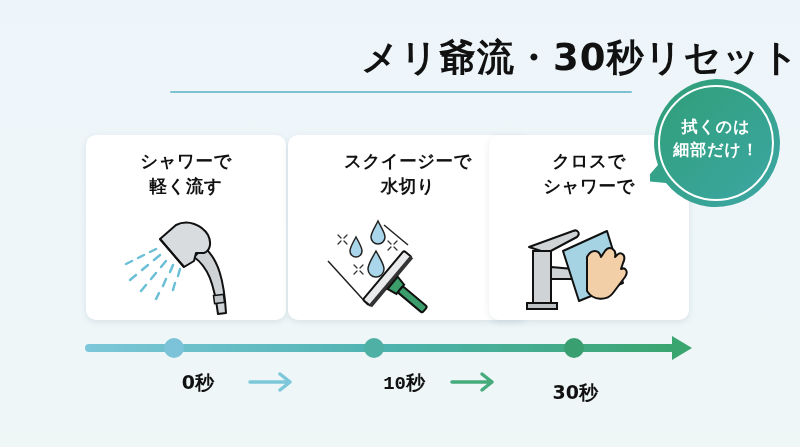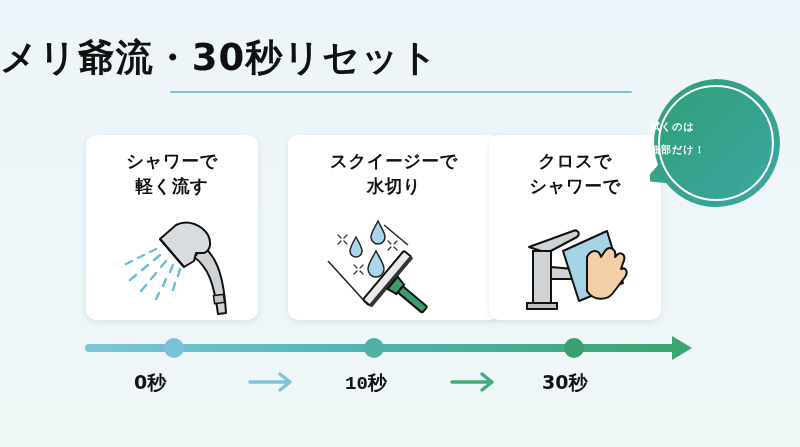--- a/index.html
+++ b/index.html
@@ -3,51 +3,51 @@
 <meta charset="utf-8">
 <style>
   html, body { margin: 0; padding: 0; }
   body {
     width: 800px; height: 447px; overflow: hidden; position: relative;
     background: linear-gradient(180deg, #eef5fa 0%, #eef6f9 60%, #eef6f6 100%);
     font-family: "DejaVu Sans", "Liberation Sans", sans-serif;
     color: #111;
   }
   .title {
-    position: absolute; left: 0; width: 800px; top: 36px; text-align: left;
+    position: absolute; left: 0; width: 800px; top: 36px; text-align: right;
     font-size: 37px; font-weight: 900; letter-spacing: 1px; color: #111;
     line-height: 44px;
   }
   .title-rule {
     position: absolute; left: 170px; top: 91px; width: 462px; height: 2px;
     background: #7cc2cf; border-radius: 1px;
   }
   .card {
-    position: absolute; top: 135px; width: 172px; height: 185px;
+    position: absolute; top: 135px; width: 200px; height: 185px;
     background: #ffffff; border-radius: 10px;
     box-shadow: 0 2px 6px rgba(60,90,110,0.12);
   }
   .card .label {
     position: absolute; left: 0; right: 0; top: 14px; text-align: center;
     font-size: 17.5px; font-weight: 700; line-height: 25px; color: #111;
     white-space: pre-line; letter-spacing: 0.5px;
   }
   .card svg.illus { position: absolute; left: 0; top: 82px; }
   .bubble {
     position: absolute; left: 650px; top: 77px; width: 132px; height: 132px;
   }
   .bubble-text {
-    position: absolute; left: 650px; top: 115px; width: 132px; 
-    font-size: 10px; font-weight: 700; line-height: 23px; color: #ffffff;
+    position: absolute; left: 650px; top: 115px; width: 132px; text-align: center;
+    font-size: 16px; font-weight: 700; line-height: 23px; color: #ffffff;
     white-space: pre-line; letter-spacing: 1px;
   }
   .timeline { position: absolute; left: 0; top: 330px; }
   .tick-label {
     position: absolute; top: 370px; font-size: 19px; font-weight: 800; color: #111;
-    text-align: left; width: 80px;
+    text-align: right; width: 80px;
   }
 </style>
 </head>
 <body>
 
 <div class="title">メリ爺流・30秒リセット</div>
 <div class="title-rule"></div>
 
 <div class="card" style="left:86px;">
   <div class="label">シャワーで
@@ -147,20 +147,20 @@
   </defs>
   <rect x="85" y="14" width="590" height="8" rx="4" fill="url(#tl)"></rect>
   <path d="M672 6 L692 18 L672 30 Z" fill="#3aa56f"></path>
   <circle cx="174" cy="18" r="10" fill="#7cc3da"></circle>
   <circle cx="374" cy="18" r="10" fill="#4fb0a6"></circle>
   <circle cx="574" cy="18" r="10" fill="#3a9f70"></circle>
 </svg>
 
 <div class="tick-label" style="left:134px;">0秒</div>
 <div class="tick-label" style="left:345px;font-family:Liberation Mono, monospace;">10秒</div>
-<div class="tick-label" style="left:542px;">30秒</div>
+<div class="tick-label" style="left:518px;margin-top:10px;">30秒</div>
 
 <svg style="position:absolute;left:248px;top:370px;" width="50" height="24">
   <path d="M2 12 L42 12 M32 4 L42 12 L32 20" stroke="#7cc7d9" stroke-width="3.5" fill="none" stroke-linecap="round" stroke-linejoin="round"></path>
 </svg>
 <svg style="position:absolute;left:450px;top:370px;" width="50" height="24">
   <path d="M2 12 L42 12 M32 4 L42 12 L32 20" stroke="#45aa7c" stroke-width="3.5" fill="none" stroke-linecap="round" stroke-linejoin="round"></path>
 </svg>
 
 </body></html>

